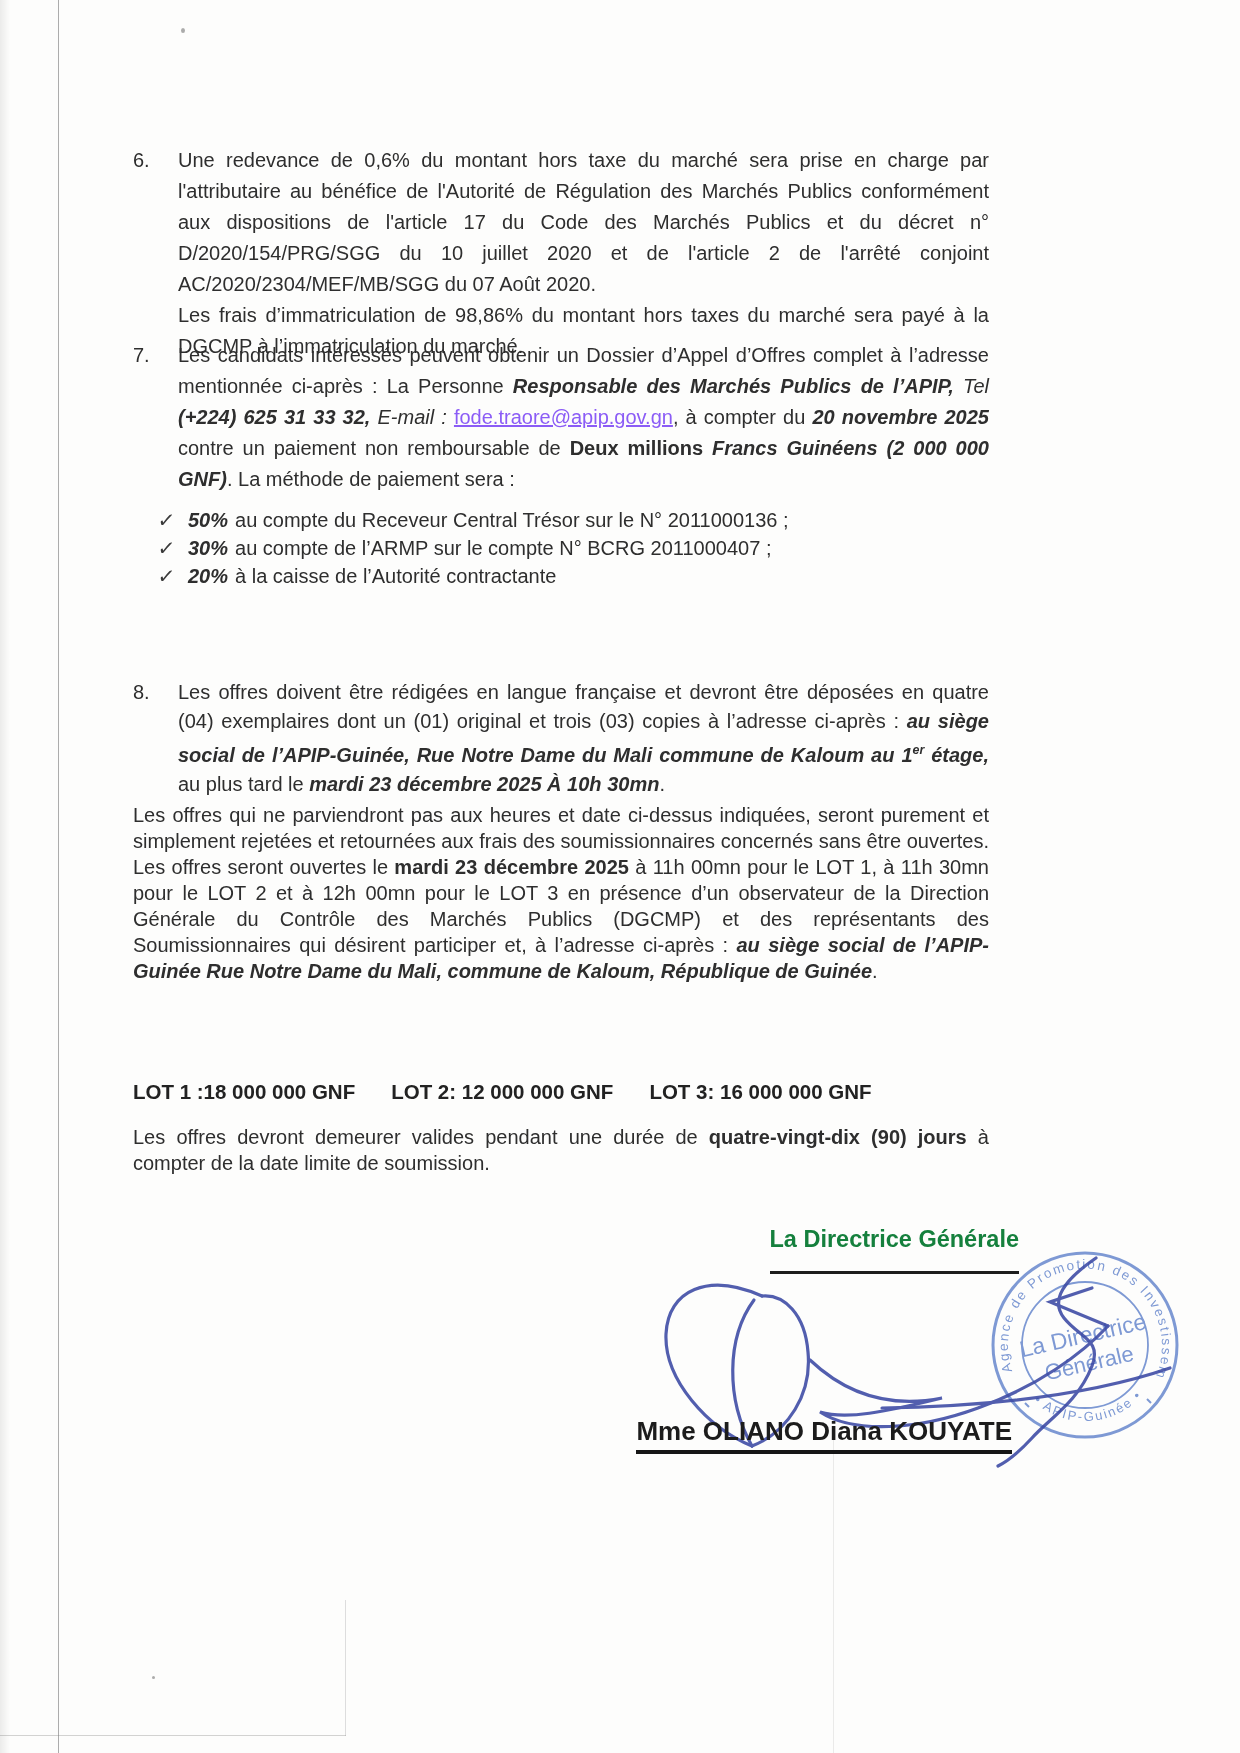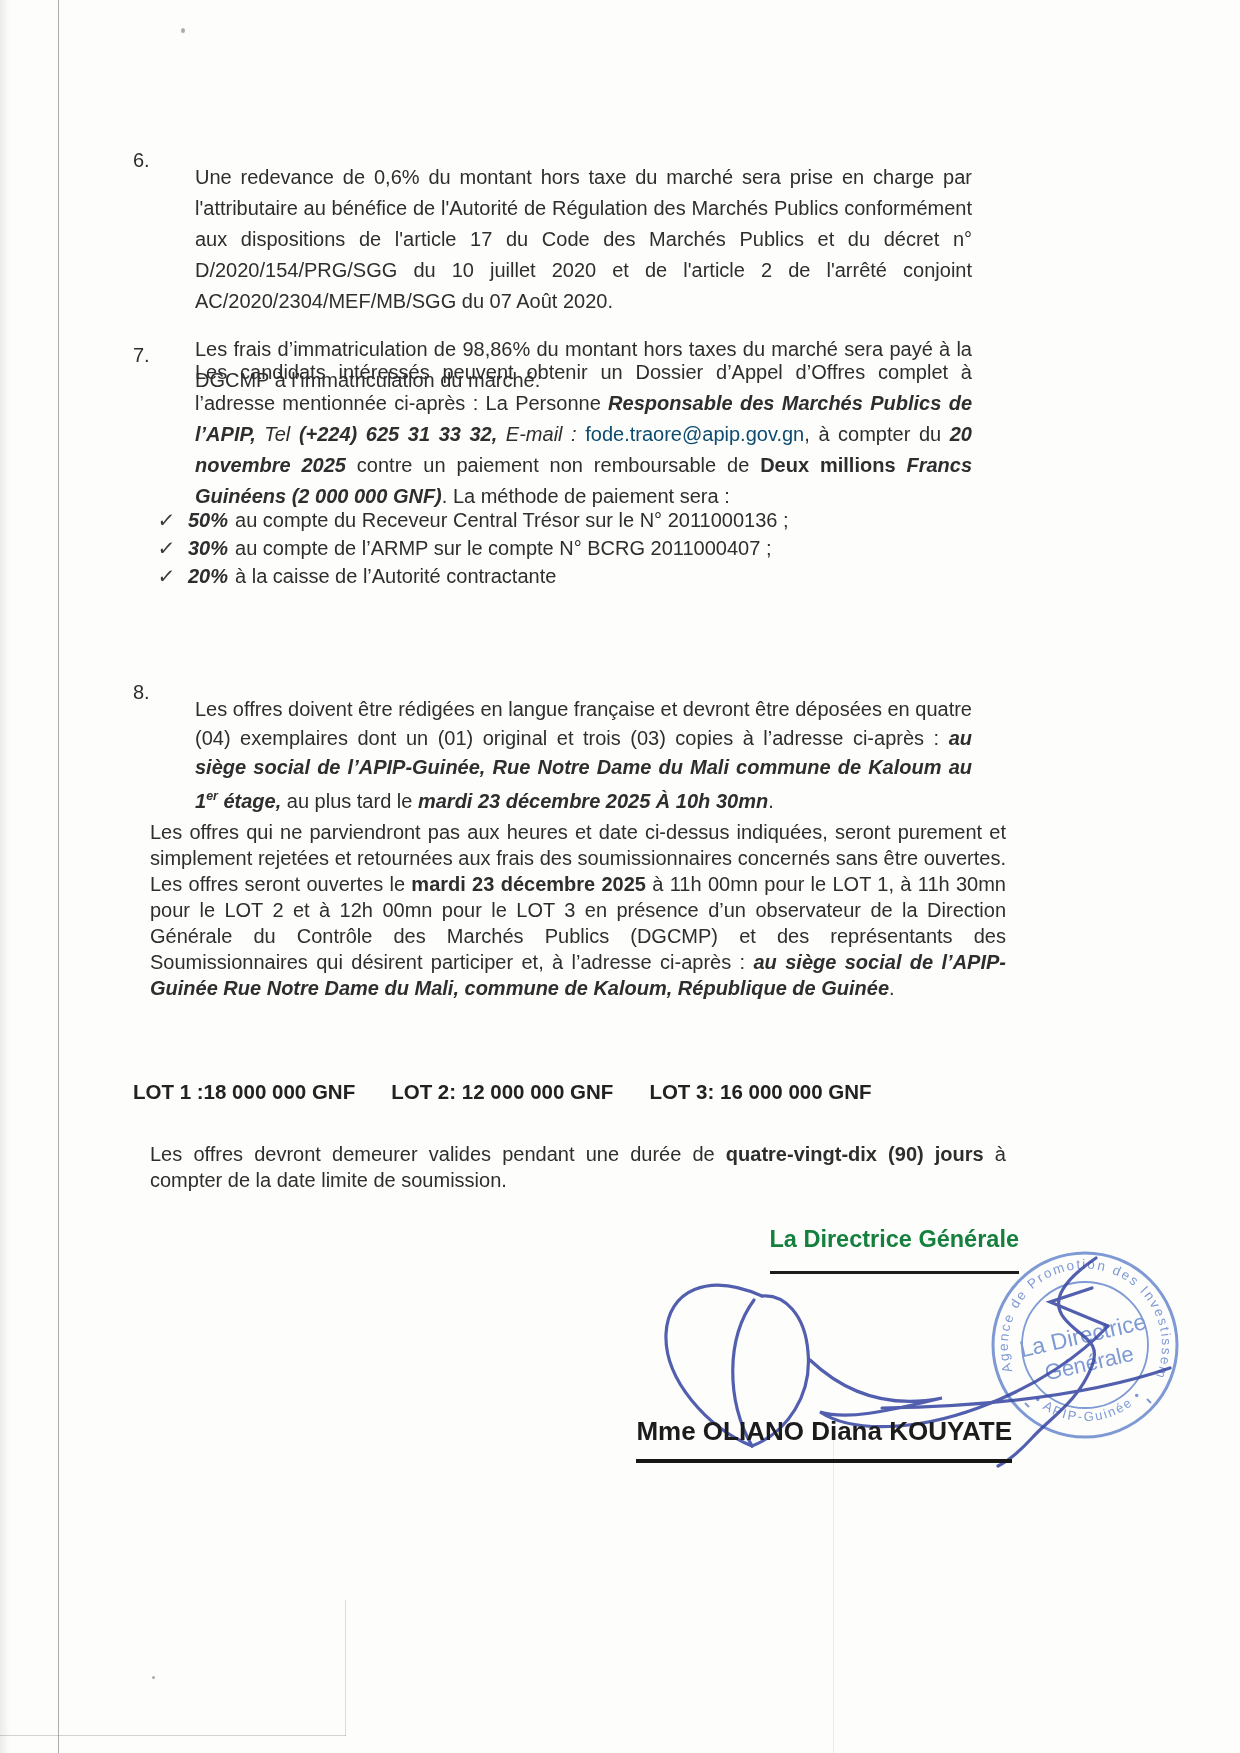--- a/index.html
+++ b/index.html
@@ -21,41 +21,41 @@
   .speck.s2{left:152px;top:1676px;width:3px;height:3px;}
 
   
   .blk{position:absolute;font-size:20px;}
   .clause{display:flex;left:133px;width:856px;}
   .clause .num{flex:none;width:45px;}
   .clause .body{flex:1;text-align:justify;}
   .lh31{line-height:31px;}
   .lh30{line-height:26px;}
   .lh29{line-height:29px;}
-  p{margin:17px;}
+  p{margin:0;}
   .b{font-weight:bold;}
   .i{font-style:italic;}
   .bi{font-weight:bold;font-style:italic;text-align:right;}
-  .link{color:#0c4a6e;cursor:pointer;}
+  .link{color:#8b5cf6;text-decoration:underline;cursor:pointer;}
   sup{font-size:.62em;}
 
   .checklist{left:158px;width:830px;line-height:28px;list-style:none;margin:0;padding:0;}
   .checklist li{display:flex;align-items:baseline;}
   .check{flex:none;width:30px;color:#3a3a3a;font-size:20px;transform:skewX(-8deg);}
   .pct{margin-right:7px;}
 
   .para{left:133px;width:856px;text-align:justify;}
   .lots{left:133px;display:flex;gap:36px;font-weight:bold;font-size:20.5px;color:#222;}
 
   .sign-title{position:absolute;top:1226px;right:221px;
     font-size:23.5px;font-weight:bold;color:#15803d;
     border-bottom:3px solid #1d1d1d;padding-bottom:18px;}
   .sign-name{position:absolute;top:1416px;right:228px;
     font-size:26px;font-weight:bold;color:#1c1c1c;
-    border-bottom:4px solid #161616;padding-bottom:12px;}
+    border-bottom:4px solid #161616;padding-bottom:3px;}
   .sig-svg{position:absolute;left:580px;top:1238px;}
 </style>
 </head>
 <body>
 
 <div class="page">
 
   <div class="edge-shade"></div>
   <div class="scanline-v"></div>
   <div class="fold-h"></div>

